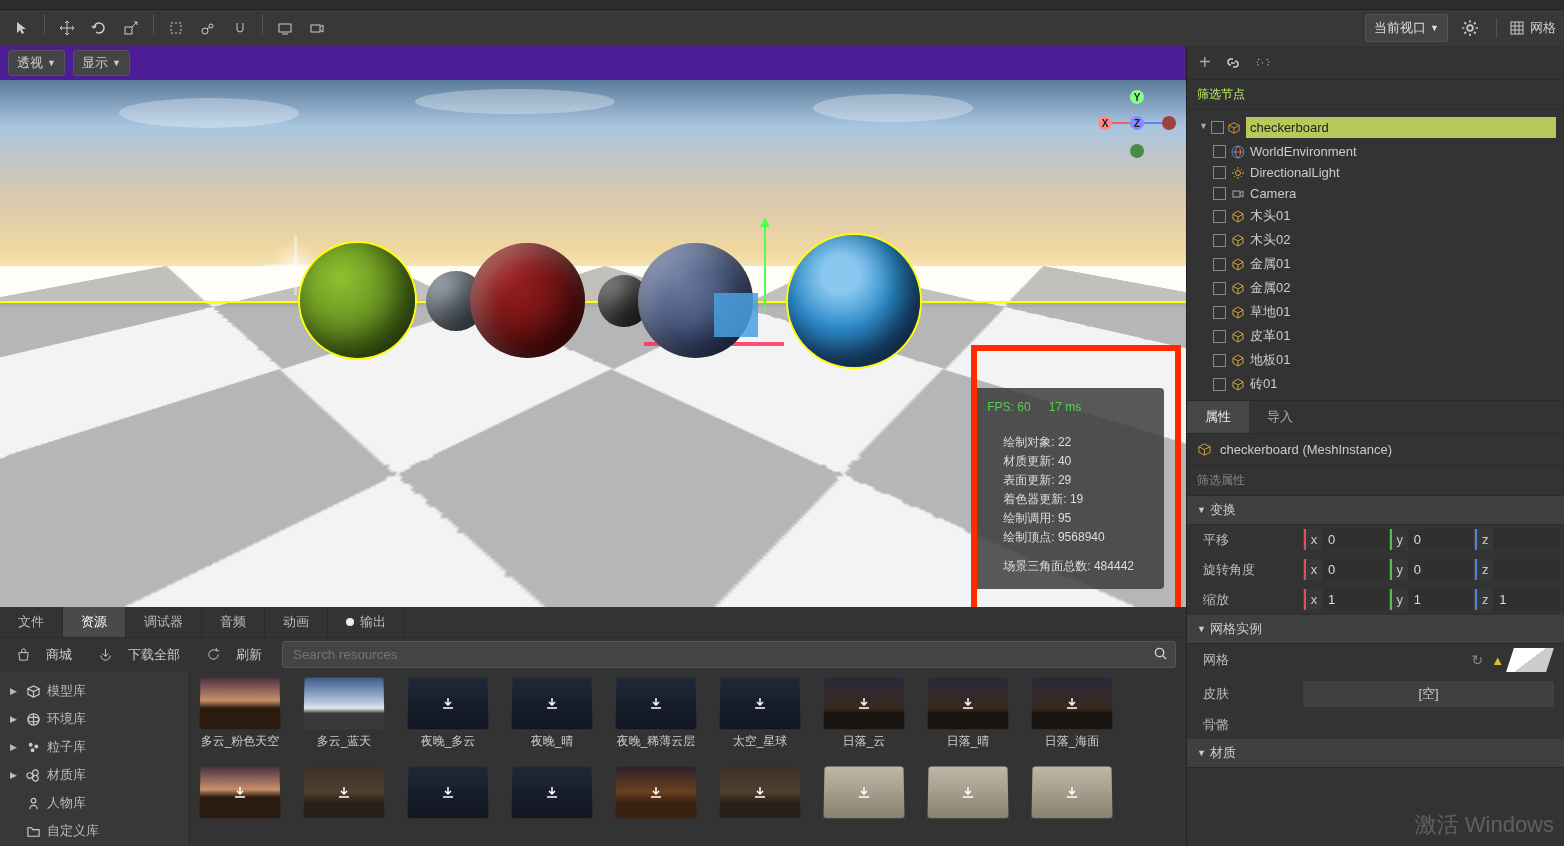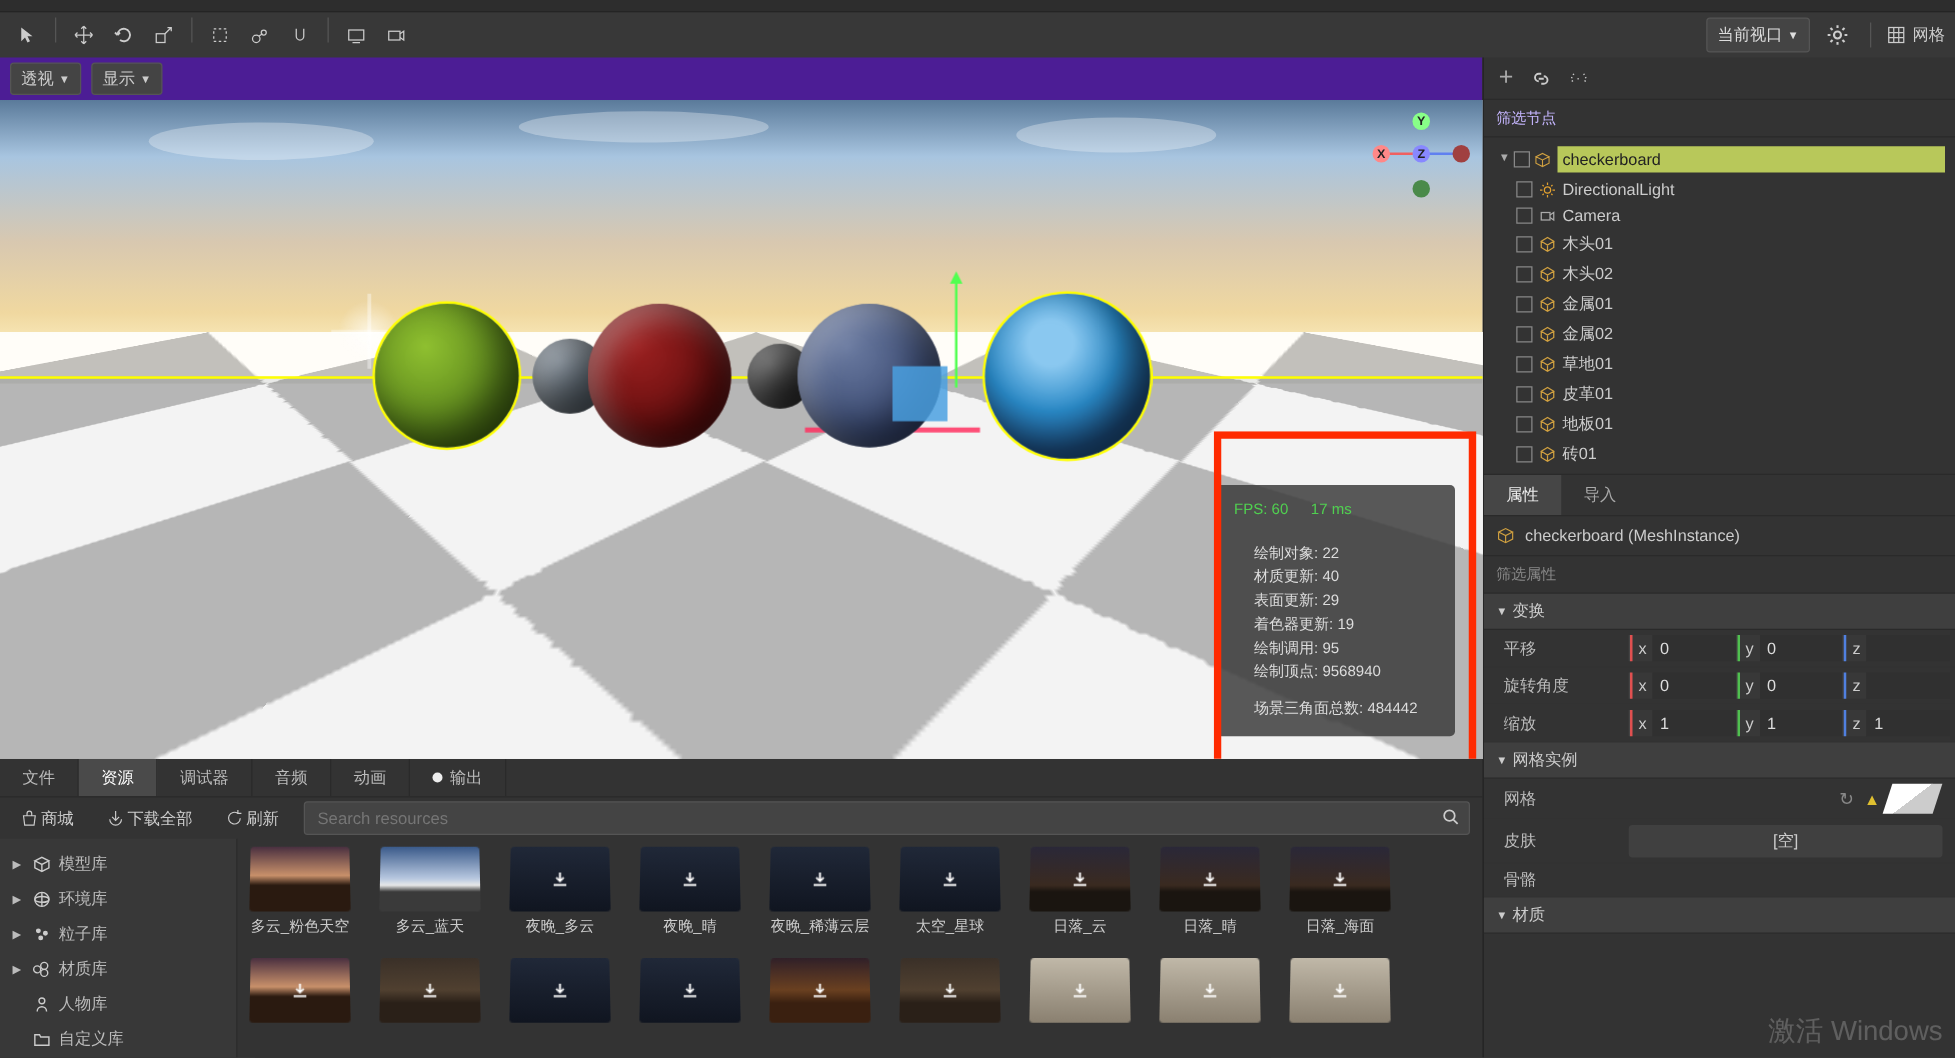--- a/index.html
+++ b/index.html
@@ -71,21 +71,21 @@
 .stats-box .stat-row { color: #ddd; margin: 2px 16px; }
 .stats-box .sep { height:8px; }
 .red-highlight { position:absolute; right:5px; bottom:-8px; width:210px; height:270px; border: 6px solid #ff2a00; }
 
 .bottom-tabs { height: 30px; background: #333; display: flex; align-items: stretch; }
 .bottom-tab { padding: 0 18px; display:flex; align-items:center; cursor:pointer; border-right:1px solid #2a2a2a; color:#bbb; }
 .bottom-tab.active { background: #4a4a4a; color:#fff; }
 .bottom-tab .dot { width:8px; height:8px; border-radius:50%; background:#eee; margin-right:6px;}
 
 .resource-bar { height: 34px; background: #333; display:flex; align-items:center; gap: 14px; padding: 0 10px; border-top:1px solid #2a2a2a;}
-.resource-bar .rb-btn { display:flex; align-items:center; gap:2px; cursor:pointer; color:#ccc; padding: 4px 6px; }
+.resource-bar .rb-btn { display:flex; align-items:center; gap:15px; cursor:pointer; color:#ccc; padding: 4px 6px; }
 .resource-bar .search-box { flex:1; position:relative; }
 .resource-bar input { width:100%; background:#444; border:1px solid #555; padding:5px 30px 5px 10px; color:#ccc; border-radius:3px; }
 .resource-bar .search-icon-right { position:absolute; right:8px; top:5px; color:#aaa; }
 
 .resource-body { display:flex; height: 175px; background:#333; }
 .resource-sidebar { width: 190px; background:#383838; padding: 6px 0; border-right:1px solid #2a2a2a;}
 .lib-item { display:flex; align-items:center; gap:6px; padding: 5px 10px; cursor:pointer; color:#bbb; }
 .lib-item .tri { font-size:9px; width:10px;}
 .resource-grid { flex:1; overflow-y:auto; padding: 6px 8px; }
 .grid-row { display:flex; gap: 20px; margin-bottom: 2px; }
@@ -98,21 +98,21 @@
 .thumb-dark{ background: linear-gradient(to bottom, #202838, #101520);}
 .thumb-dusk{ background: linear-gradient(to bottom, #2a2838, #3a2a20 60%, #1a1510 70%);}
 .thumb-warm{ background: linear-gradient(to bottom, #3a3028, #504030 50%, #2a2018 70%);}
 .thumb-orange{ background: linear-gradient(to bottom, #302028, #6a4020 50%, #3a2010 70%);}
 .thumb-room{ background: linear-gradient(to bottom, #c0b8a8, #8a8070);}
 
 
 .rp-icon-row { height: 34px; display:flex; align-items:center; gap: 14px; padding: 0 12px; border-bottom:1px solid #2a2a2a;}
 .rp-icon-row .ic { color:#aaa; cursor:pointer; font-size:16px;}
 .rp-search { padding: 6px 10px; border-bottom:1px solid #2a2a2a;}
-.rp-search-label { color:#c4b5fd; font-size:12px;}
+.rp-search-label { color:#bef264; font-size:12px;}
 .scene-tree { flex: 0 0 auto; padding: 4px 0; max-height: 320px; overflow-y:auto;}
 .tree-item { display:flex; align-items:center; gap:5px; padding: 3px 8px; cursor:pointer; color:#ccc;}
 .tree-item.root { background: #b8c85a; color:#222; margin-left: auto; width: calc(100% - 42px); padding-left:4px;}
 .tree-item.root-wrap { display:flex; align-items:center; }
 .tree-item.root-wrap .pre { display:flex; gap:3px; padding-left:4px;}
 .tree-item.child { padding-left: 26px; }
 .vis-box { width:13px; height:13px; border:1px solid #888; display:inline-block;}
 
 .inspector-tabs { display:flex; border-top:1px solid #2a2a2a; border-bottom:1px solid #2a2a2a;}
 .insp-tab { padding: 7px 18px; cursor:pointer; color:#aaa;}
@@ -593,20 +593,30 @@
             </svg>
           </div>
         <div class="tree-item root">
             <span>checkerboard</span>
           </div>
       </div>
       <div id="tree-children">
           <div class="tree-item child">
             <span class="vis-box"></span>
             <span>
+              <svg width="14" height="14">
+                <circle cx="7" cy="7" r="6" fill="none" stroke="#4a90e0"></circle>
+                <path d="M2 7 L12 7 M7 1 A8 8 0 0 1 7 13 M7 1 A8 8 0 0 0 7 13" stroke="#d07050" fill="none"></path>
+              </svg>
+            </span>
+            <span>WorldEnvironment</span>
+          </div>
+          <div class="tree-item child">
+            <span class="vis-box"></span>
+            <span>
               <svg width="14" height="14" stroke="#e0a030" fill="none">
                 <circle cx="7" cy="7" r="2.5"></circle>
                 <path d="M7 1 L7 3 M7 11 L7 13 M1 7 L3 7 M11 7 L13 7 M3 3 L4 4 M10 10 L11 11 M3 11 L4 10 M10 4 L11 3"></path>
               </svg>
             </span>
             <span>DirectionalLight</span>
           </div>
           <div class="tree-item child">
             <span class="vis-box"></span>
             <span>

